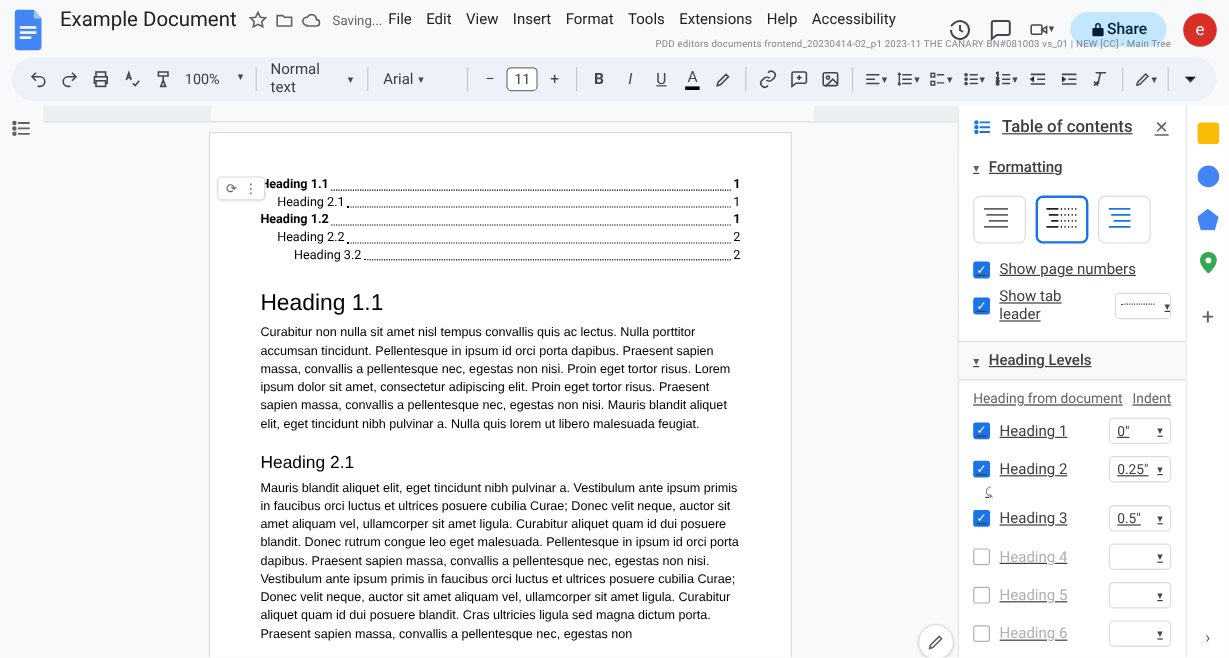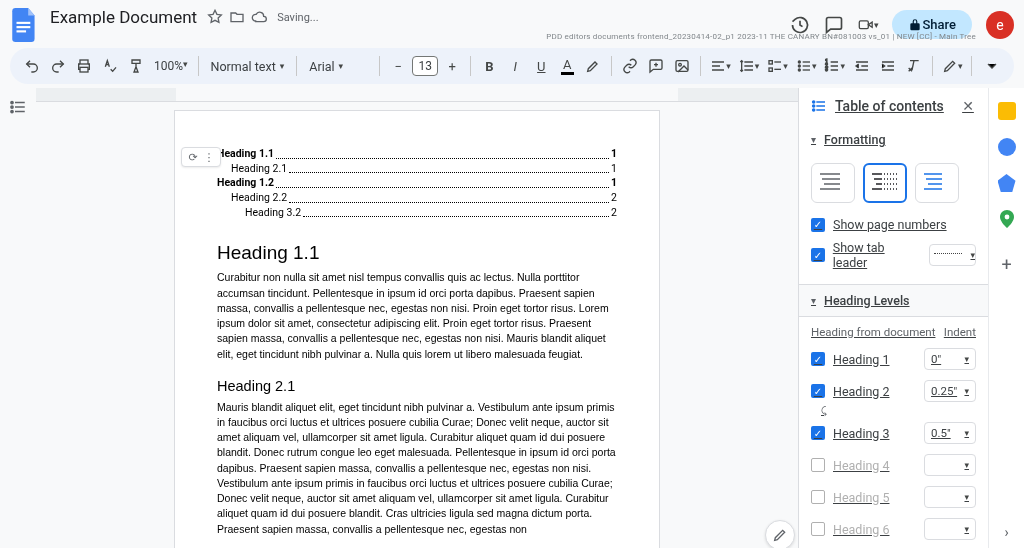--- a/index.html
+++ b/index.html
@@ -21,21 +21,21 @@
   .tb-icon { width:20px; height:20px; color:#444746; display:flex; align-items:center; justify-content:center; }
   .share-btn { background:#c2e7ff; color:#001d35; border-radius:40px; padding:7px 16px; font-size:13px; font-weight:500; display:flex; align-items:center; gap:0; }
   .avatar { width:28px; height:28px; border-radius:50%; background:#d93025; color:#fff; display:flex; align-items:center; justify-content:center; font-size:14px; }
   .subright { position:absolute; top:32px; right:48px; font-size:8px; color:#80868a; letter-spacing:0.2px; }
 
   
   .toolbar { margin:0 10px 0 10px; background:#edf2fa; border-radius:24px; height:36px; display:flex; align-items:center; padding:0 10px; gap:2px; }
   .tbtn { min-width:24px; height:26px; display:flex; align-items:center; justify-content:center; color:#444746; border-radius:4px; padding:0 3px; }
   .tbtn svg { width:16px; height:16px; }
   .tsep { width:1px; height:20px; background:#c7c7c7; margin:0 4px; }
-  .zoom { font-size:12px; padding:0 4px; display:flex; align-items:flex-start; gap:0; }
+  .zoom { font-size:12px; padding:0 4px; display:flex; align-items:flex-start; gap:15px; }
   .style-sel, .font-sel { font-size:12.5px; padding:0 6px; display:flex; align-items:center; gap:4px; min-width:70px; }
   .style-sel { min-width:78px; }
   .fontsize { display:flex; align-items:center; gap:2px; }
   .fsbox { border:1px solid #747775; border-radius:4px; width:26px; height:20px; display:flex; align-items:center; justify-content:center; font-size:12px; background:#fff; }
   .dd { font-size:9px; color:#444746; }
 
   .workspace { display:flex; height:calc(548px - 48px - 36px - 4px); margin-top:4px; }
   .leftgutter { width:36px; display:flex; justify-content:center; padding-top:10px; }
   .leftgutter .outline-icon { width:18px; height:18px; color:#5f6368; }
 
@@ -113,20 +113,31 @@
           <svg viewBox="0 0 24 24" fill="none" stroke="currentColor" stroke-width="2">
             <path d="M3 6h7l2 2h9v11H3z"></path>
           </svg>
         </span>
       <span class="title-icon">
           <svg viewBox="0 0 24 24" fill="none" stroke="currentColor" stroke-width="2">
             <path d="M7 18a5 5 0 1 1 .7-9.95A6 6 0 0 1 19 11a4 4 0 0 1 0 8H7z"></path>
           </svg>
         </span>
       <span class="saving">Saving...</span>
+    </div>
+    <div class="menubar">
+      <span>File</span>
+      <span>Edit</span>
+      <span>View</span>
+      <span>Insert</span>
+      <span>Format</span>
+      <span>Tools</span>
+      <span>Extensions</span>
+      <span>Help</span>
+      <span>Accessibility</span>
     </div>
   </div>
   <div class="spacer"></div>
   <div class="titlebar-right">
     <span class="tb-icon">
         <svg viewBox="0 0 24 24" fill="none" stroke="currentColor" stroke-width="2">
           <path d="M3 12a9 9 0 1 0 3-6.7L3 8"></path>
           <path d="M12 7v5l3 2"></path>
         </svg>
       </span>
@@ -194,21 +205,21 @@
       <span class="dd">▾</span>
     </span>
   <span class="tsep"></span>
   <span class="font-sel">
       <span>Arial</span>
       <span class="dd">▾</span>
     </span>
   <span class="tsep"></span>
   <span class="fontsize">
     <span class="tbtn">−</span>
-    <span class="fsbox">13</span>
+    <span class="fsbox">11</span>
     <span class="tbtn">+</span>
   </span>
   <span class="tsep"></span>
   <span class="tbtn">
       <b>B</b>
     </span>
   <span class="tbtn">
       <i>I</i>
     </span>
   <span class="tbtn">

